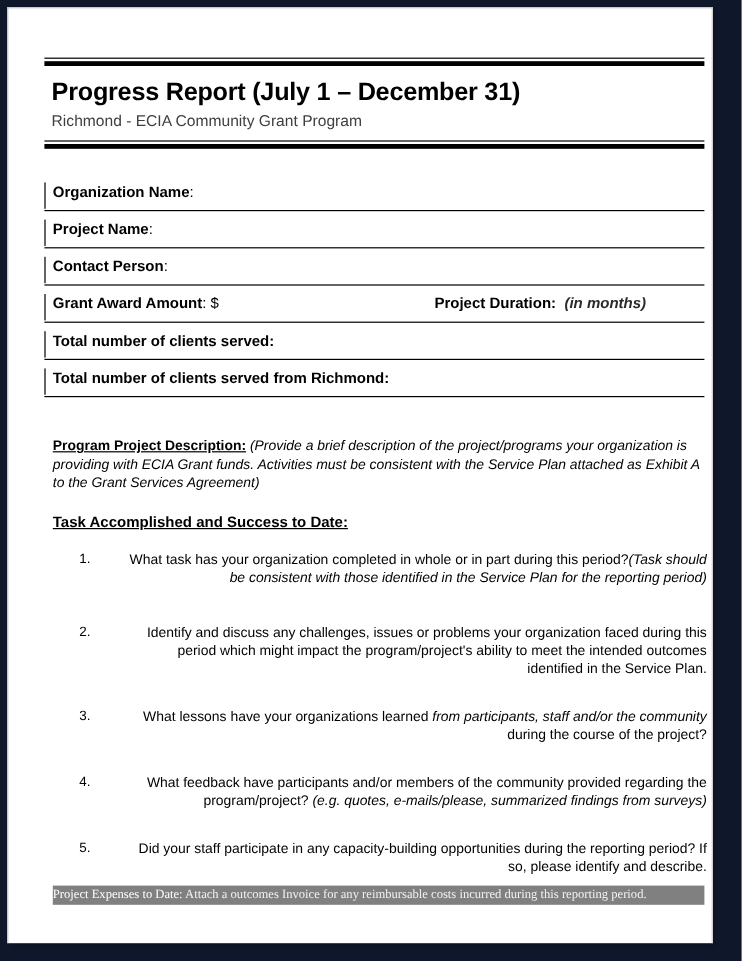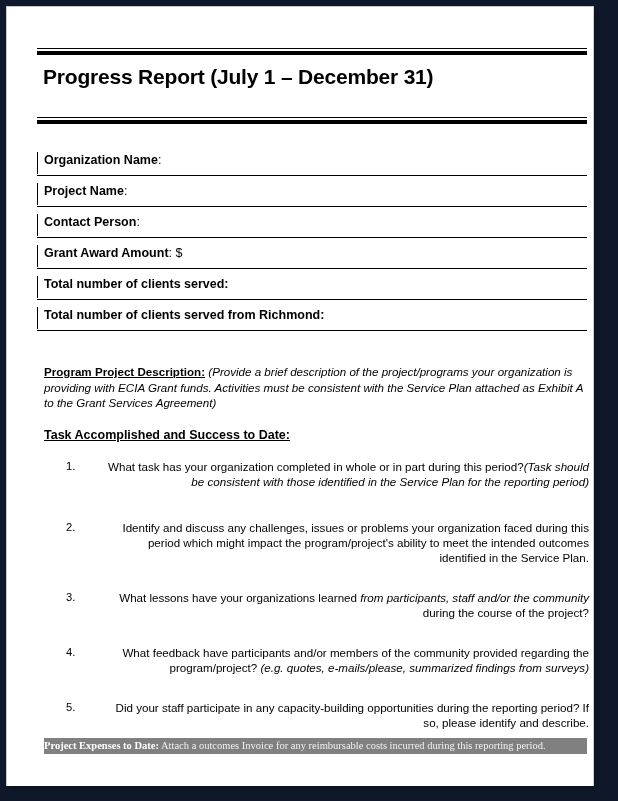--- a/index.html
+++ b/index.html
@@ -197,21 +197,21 @@
     height: 16px;
     background: #808080;
     color: #ffffff;
     font-family: "Liberation Serif", serif;
     font-size: 10.5px;
     line-height: 16px;
     white-space: nowrap;
     overflow: hidden;
   }
   .expense-bar .lead {
-    font-weight: bold;
+    font-weight: normal;
     color: #ffffff;
     text-align: center;
   }
   .expense-bar .rest {
     color: #f2f2f2;
   }
 </style>
 </head>
 <body>
 
@@ -220,20 +220,21 @@
     <div class="page-inner">
 
       <div class="rule-top" style="top:41px;">
         <div class="rule-thin"></div>
         <div class="rule-gap"></div>
         <div class="rule-thick"></div>
       </div>
 
       <div class="title-block">
         <div class="doc-title">Progress Report (July 1 – December 31)</div>
+        <div class="doc-subtitle">Richmond - ECIA Community Grant Program</div>
       </div>
 
       <div class="rule-top" style="top:110px;">
         <div class="rule-thin"></div>
         <div class="rule-gap"></div>
         <div class="rule-thick"></div>
       </div>
 
       <div class="field-row" style="top:172px;">
         <div class="field-tick"></div>
@@ -246,20 +247,21 @@
       </div>
 
       <div class="field-row" style="top:203px;">
         <div class="field-tick"></div>
         <div class="field-label"><span>Contact Person</span><span class="thin">:</span></div>
       </div>
 
       <div class="field-row" style="top:234px;">
         <div class="field-tick"></div>
         <div class="field-label"><span>Grant Award Amount</span><span class="thin">: $</span></div>
+        <div class="field-secondary"><span>Project Duration:</span>&nbsp; <span class="note">(in months)</span></div>
       </div>
 
       <div class="field-row" style="top:265px;">
         <div class="field-tick"></div>
         <div class="field-label">Total number of clients served:</div>
       </div>
 
       <div class="field-row" style="top:296px;">
         <div class="field-tick"></div>
         <div class="field-label">Total number of clients served from Richmond:</div>

